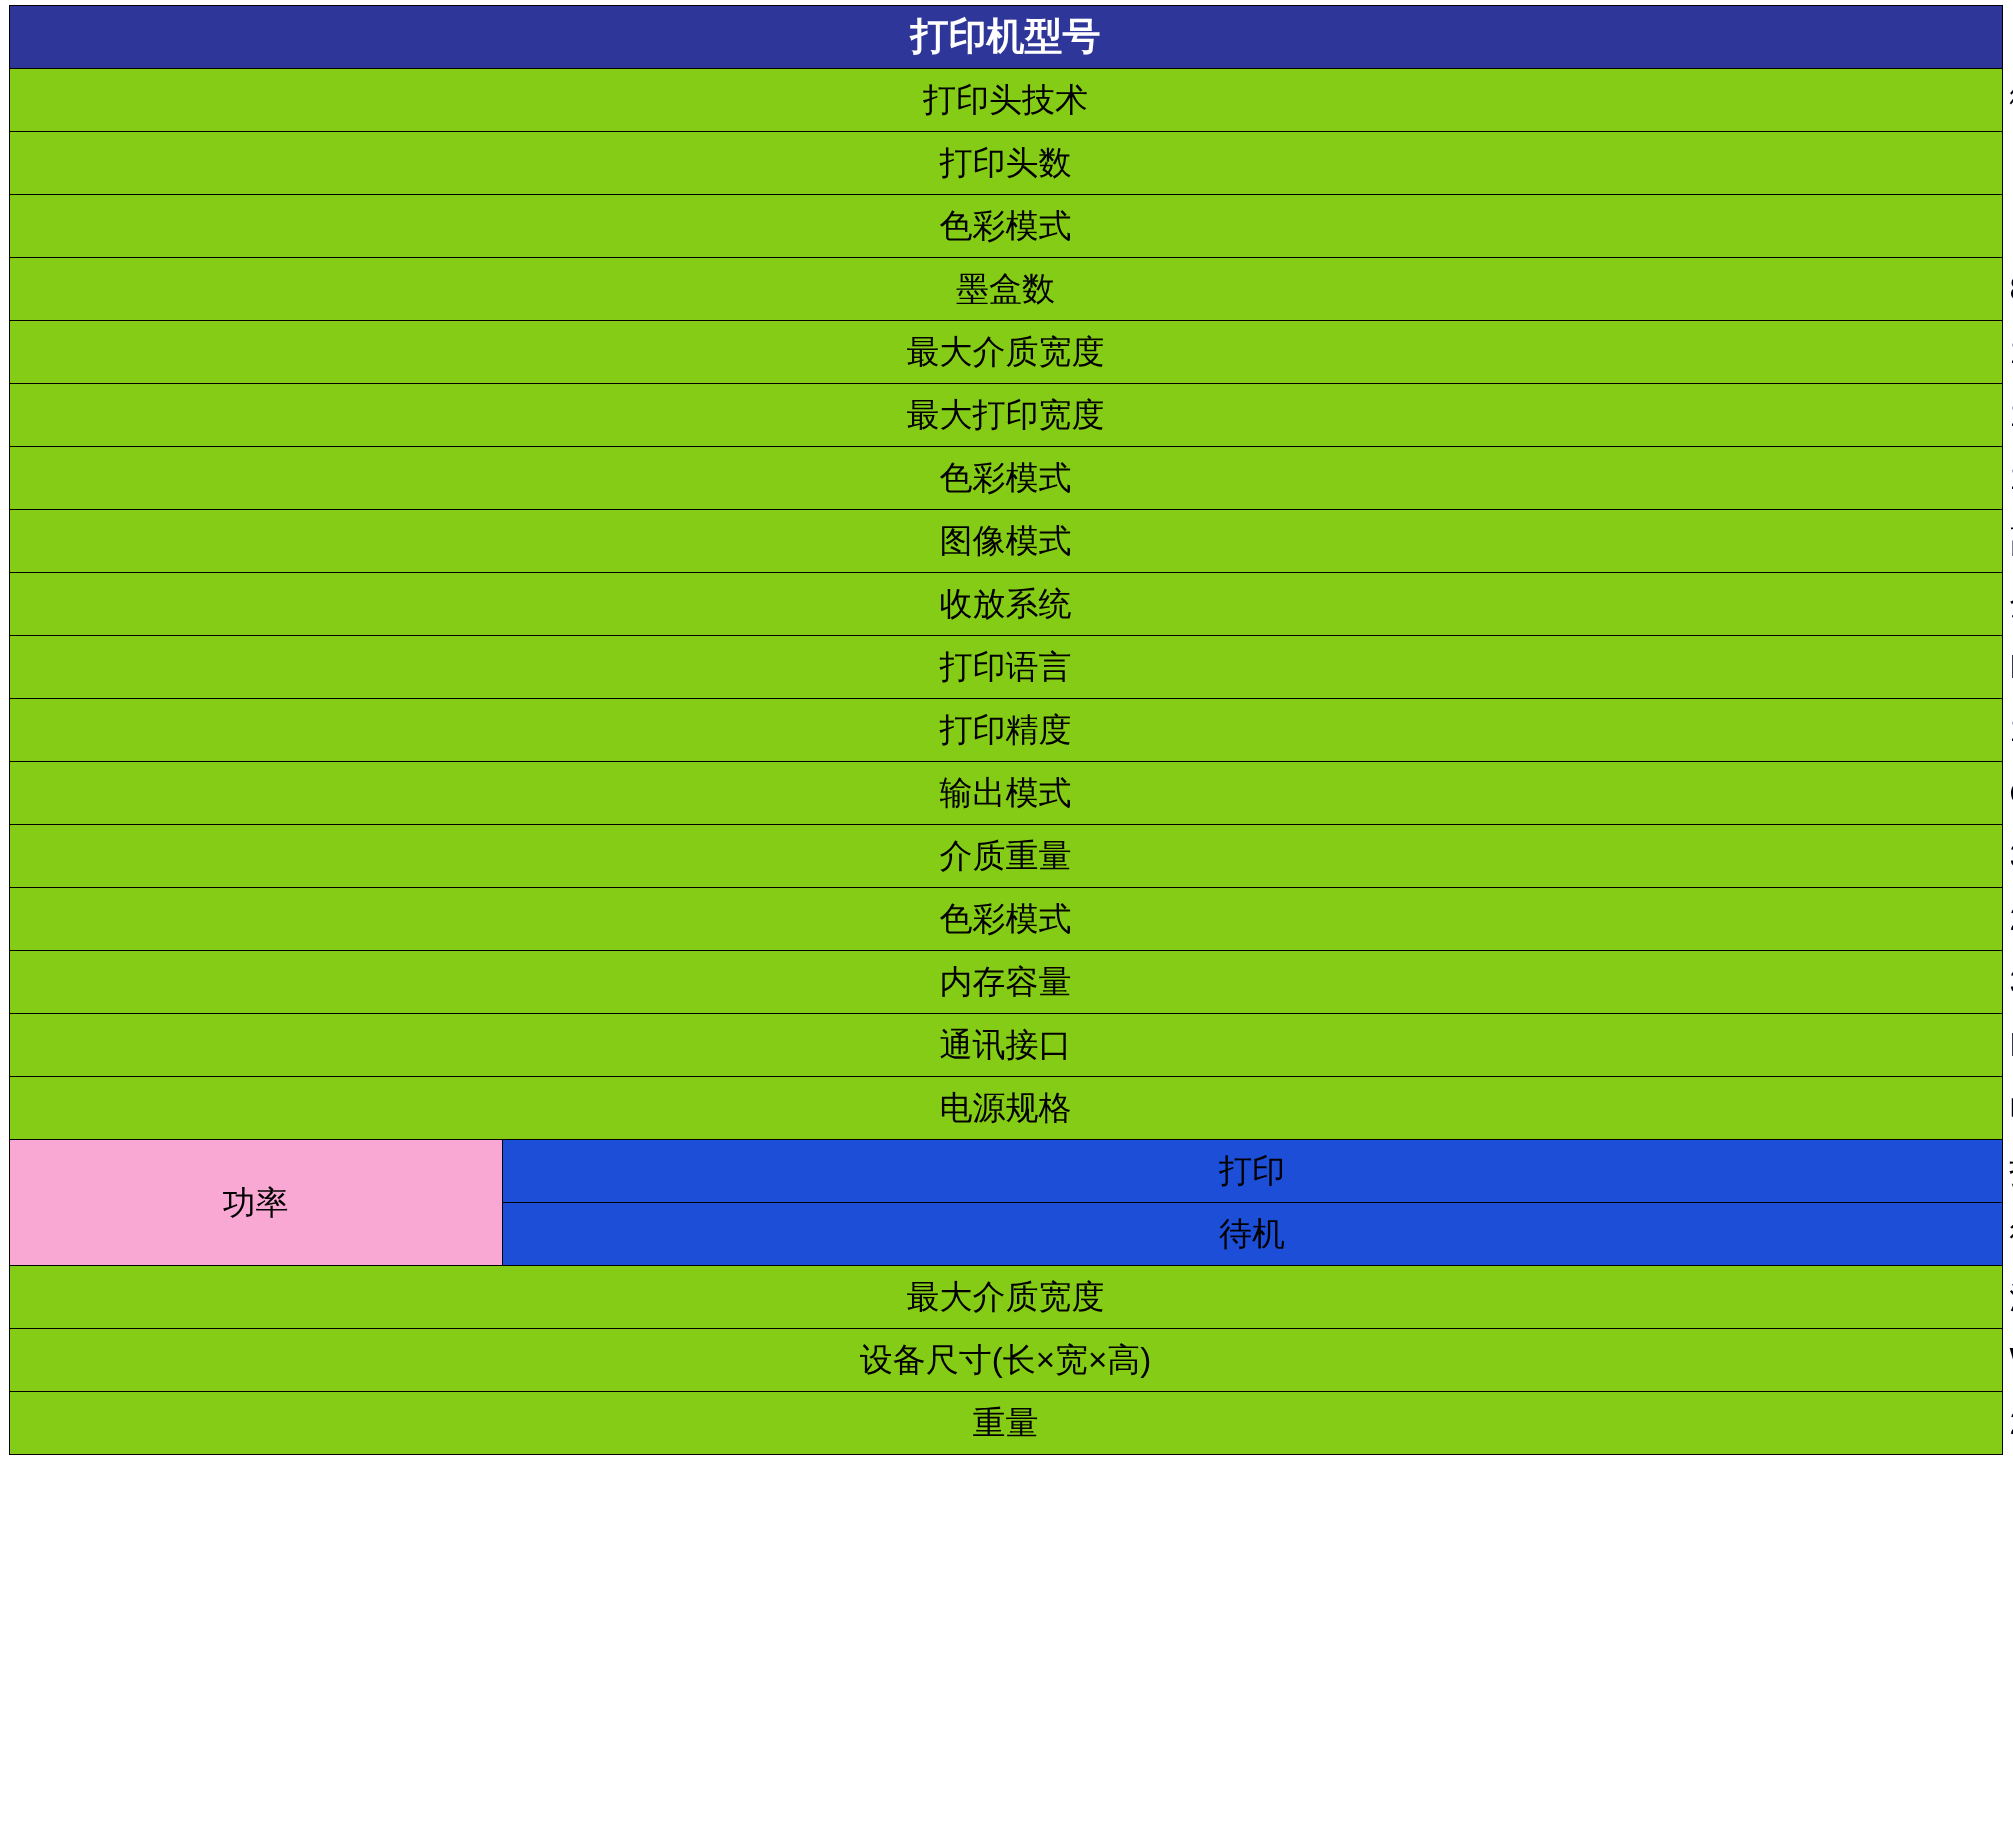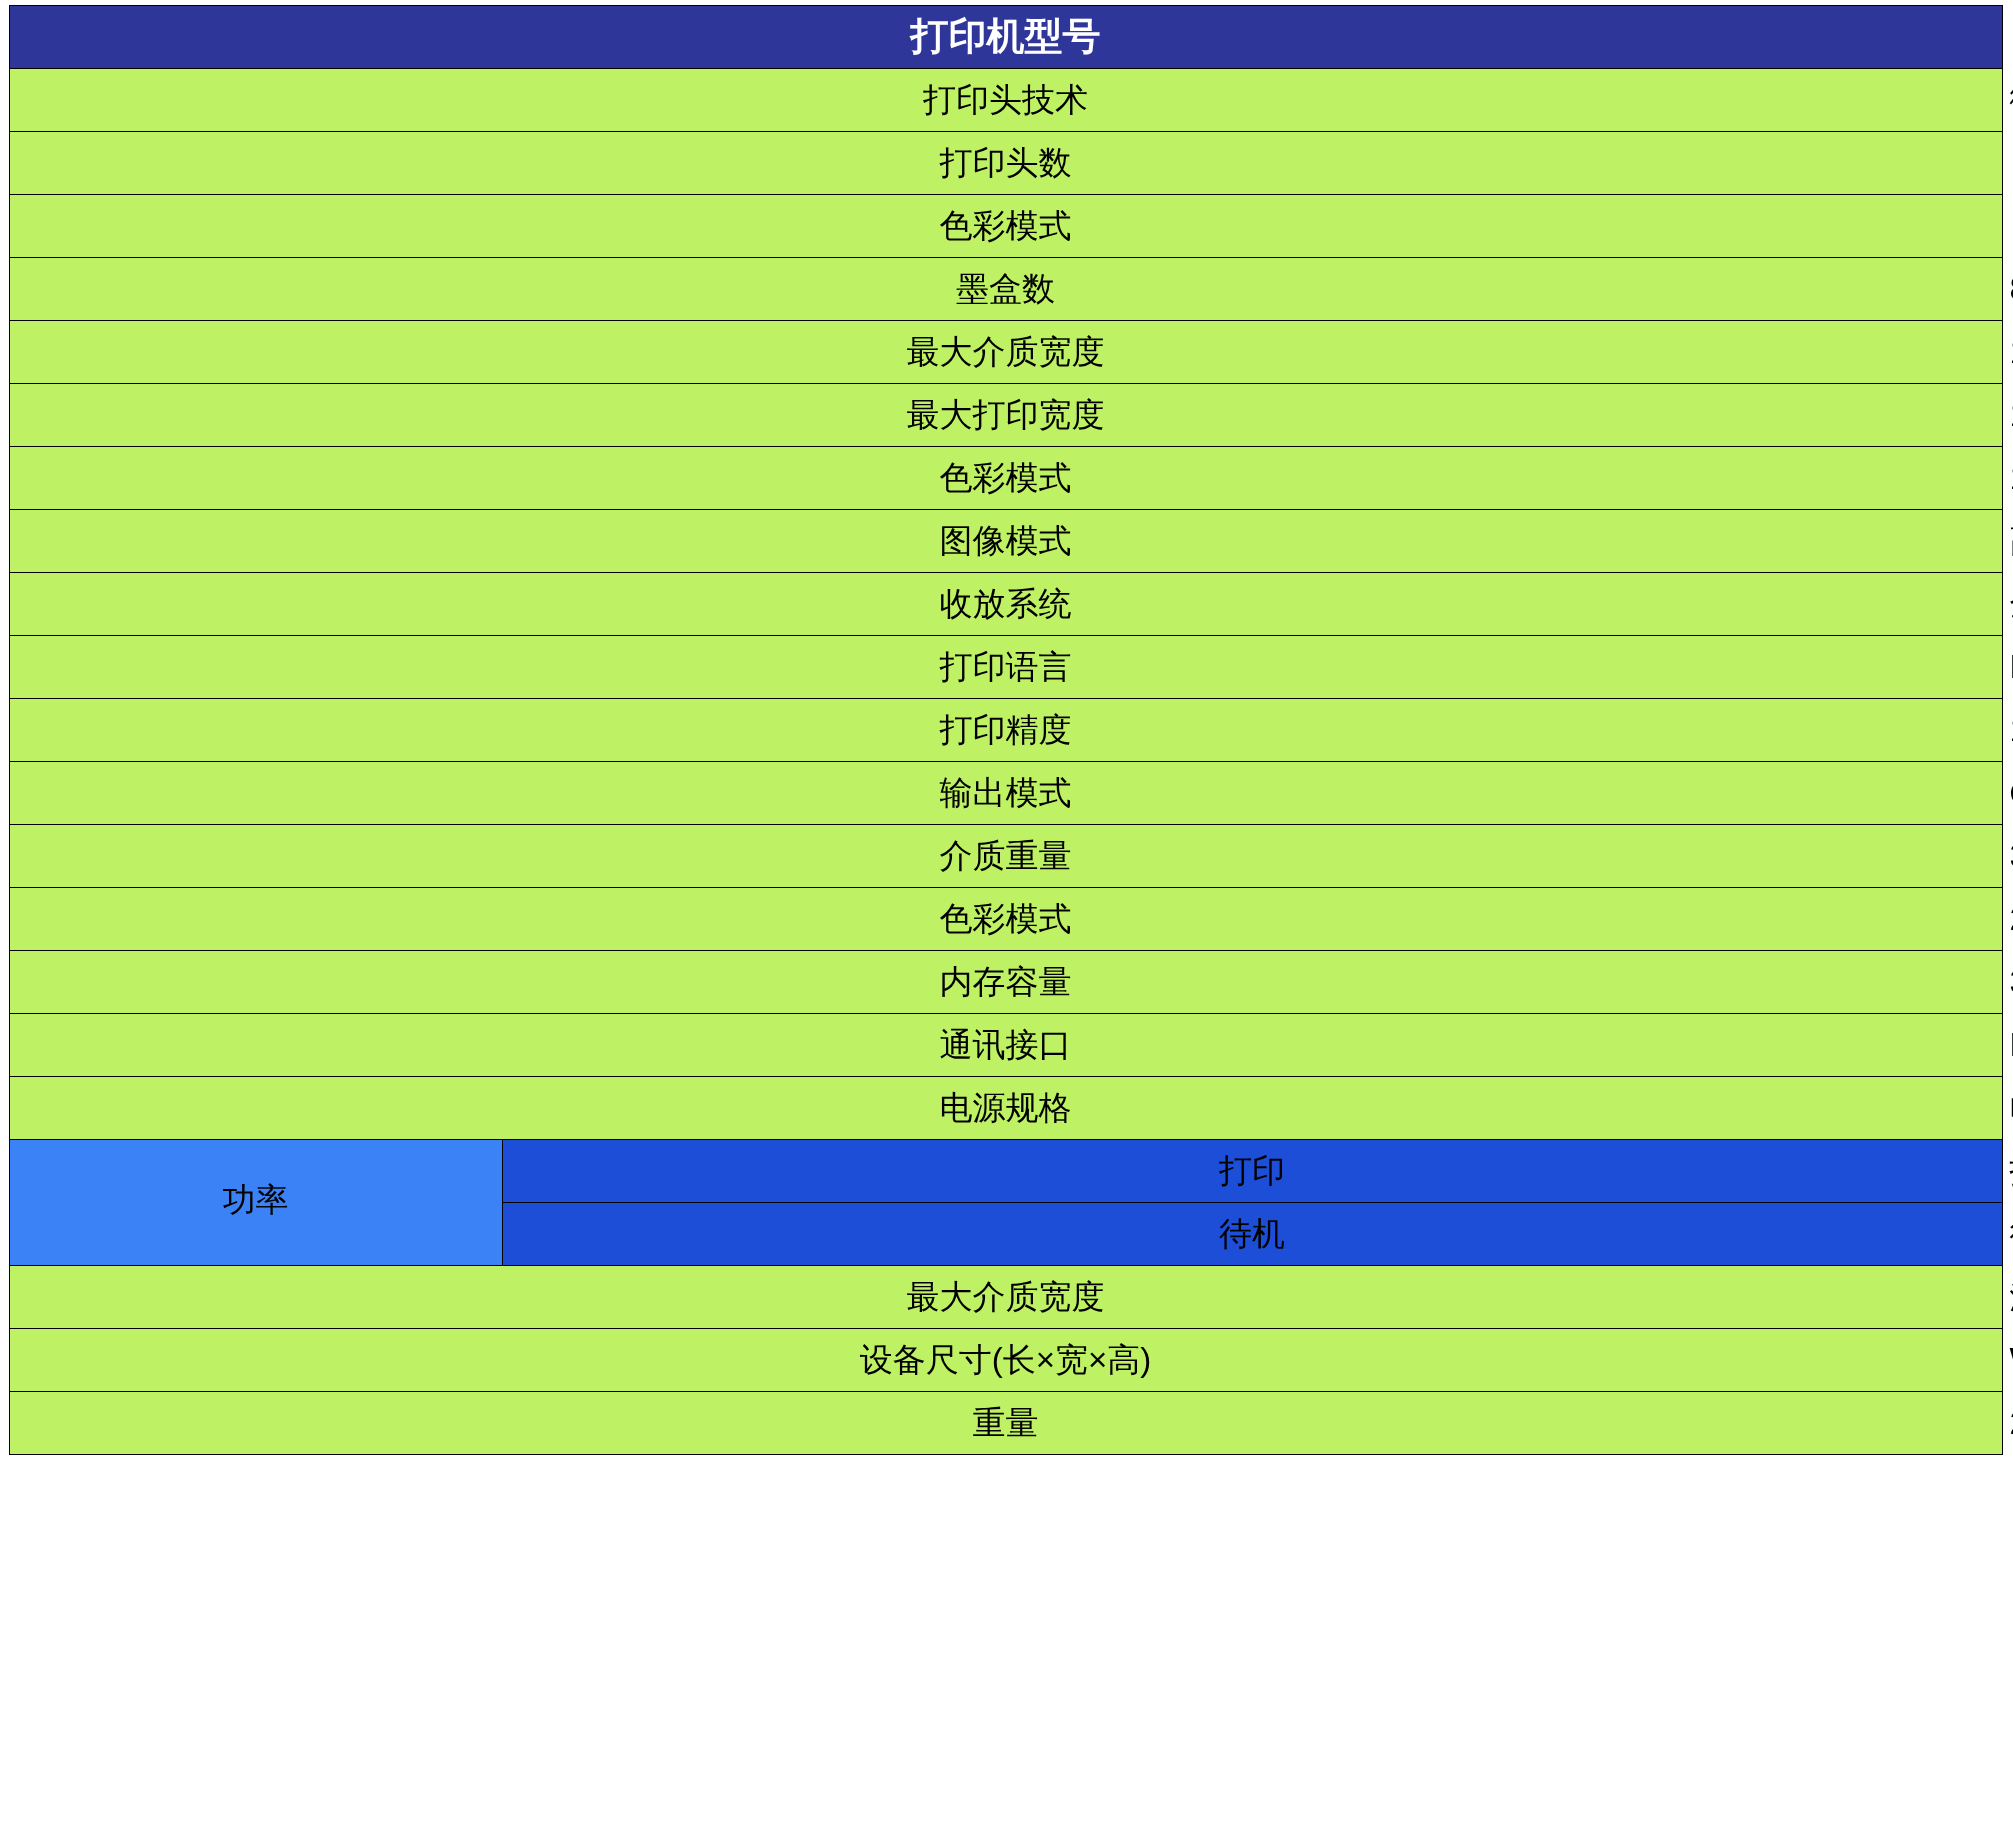--- a/index.html
+++ b/index.html
@@ -45,39 +45,38 @@
     font-size: 38px;
   }
   tr.header-row td.header-value {
     background: #3e3fbf;
     color: #ffffff;
     font-weight: bold;
     font-size: 40px;
   }
   
   td.label {
-    background: #bef264;
+    background: #84cc16;
     color: #000000;
     font-size: 35px;
   }
   td.value {
     background: #ffffff;
     font-size: 33px;
   }
   td.value.small {
     font-size: 31px;
   }
   td.sub-label {
     background: #1d4ed8;
     font-size: 35px;
   }
   td.group-label {
-    background: #3b82f6;
+    background: #f9a8d4;
     font-size: 35px;
-    font-family: Liberation Mono, monospace;
   }
   .row-h { height: 63px; }
 </style>
 </head>
 <body>
 
 <div class="sheet">
   <table class="spec">
     <colgroup>
       <col class="label-col">

